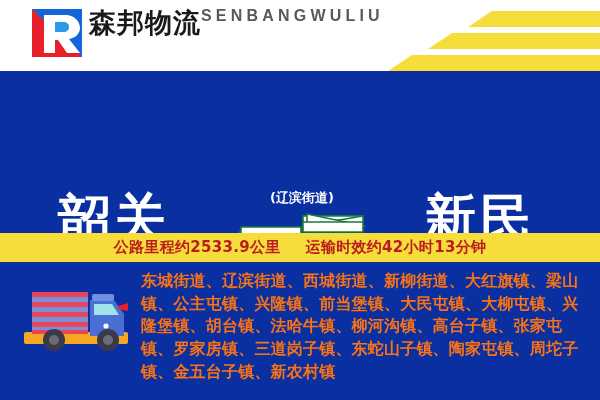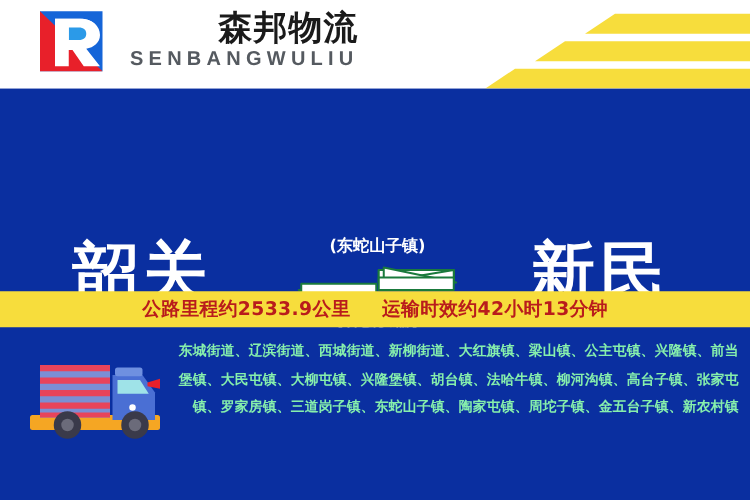--- a/index.html
+++ b/index.html
@@ -37,25 +37,24 @@
     align-items: flex-start;
   }
 
   .logo-mark {
     width: 54px;
     height: 52px;
     flex: none;
   }
 
   .logo-text {
-    margin-left: 20px;
+    margin-left: 5px;
     display: flex;
-    flex-direction: column;
+    flex-direction: row;
     justify-content: center;
-    align-items: flex-end;
   }
 
   .logo-cn {
     font-family: "DejaVu Sans", "Liberation Sans", sans-serif;
     font-size: 27px;
     font-weight: bold;
     color: #1a1a1a;
     letter-spacing: 1px;
     line-height: 32px;
     white-space: nowrap;
@@ -173,26 +172,26 @@
     left: 18px;
     top: 22px;
   }
 
   .area-list {
     position: absolute;
     left: 141px;
     top: 8px;
     width: 450px;
     font-family: "DejaVu Sans", "Liberation Sans", sans-serif;
-    font-size: 11px;
-    font-weight: bold;
-    color: #86efac;
+    font-size: 16px;
+    font-weight: bold;
+    color: #f97316;
     line-height: 22.7px;
     letter-spacing: 0.2px;
-    text-align: right;
+    text-align: left;
   }
 </style>
 </head>
 <body>
 
 <div class="banner">
 
   <div class="header">
 
     <div class="logo-group">
@@ -215,21 +214,21 @@
       <polygon points="128,49 152,33 300,33 300,49" fill="#f7dd3c"></polygon>
       <polygon points="168,27 192,11 300,11 300,27" fill="#f7dd3c"></polygon>
     </svg>
   </div>
 
   <div class="route">
 
     <div class="city city-origin">韶关</div>
 
     <div class="route-center">
-      <div class="route-note">(东蛇山子镇)</div>
+      <div class="route-note">(辽滨街道)</div>
 
       <svg class="arrows" width="130" height="34" viewBox="0 0 130 34">
         <g stroke="#1a7a3c" stroke-width="1.6" fill="#ffffff" stroke-linejoin="round">
           <polygon points="66,4 126,4 126,14 66,14 66,4 66,4"></polygon>
           <polygon points="66,4 66,14 126,14 126,4"></polygon>
           <polygon points="126,4 126,14 66,14"></polygon>
           <polygon points="70,2 128,14 70,14"></polygon>
           <polygon points="60,32 2,20 60,20"></polygon>
           <rect x="4" y="15" width="60" height="10"></rect>
           <rect x="66" y="10" width="60" height="10"></rect>

